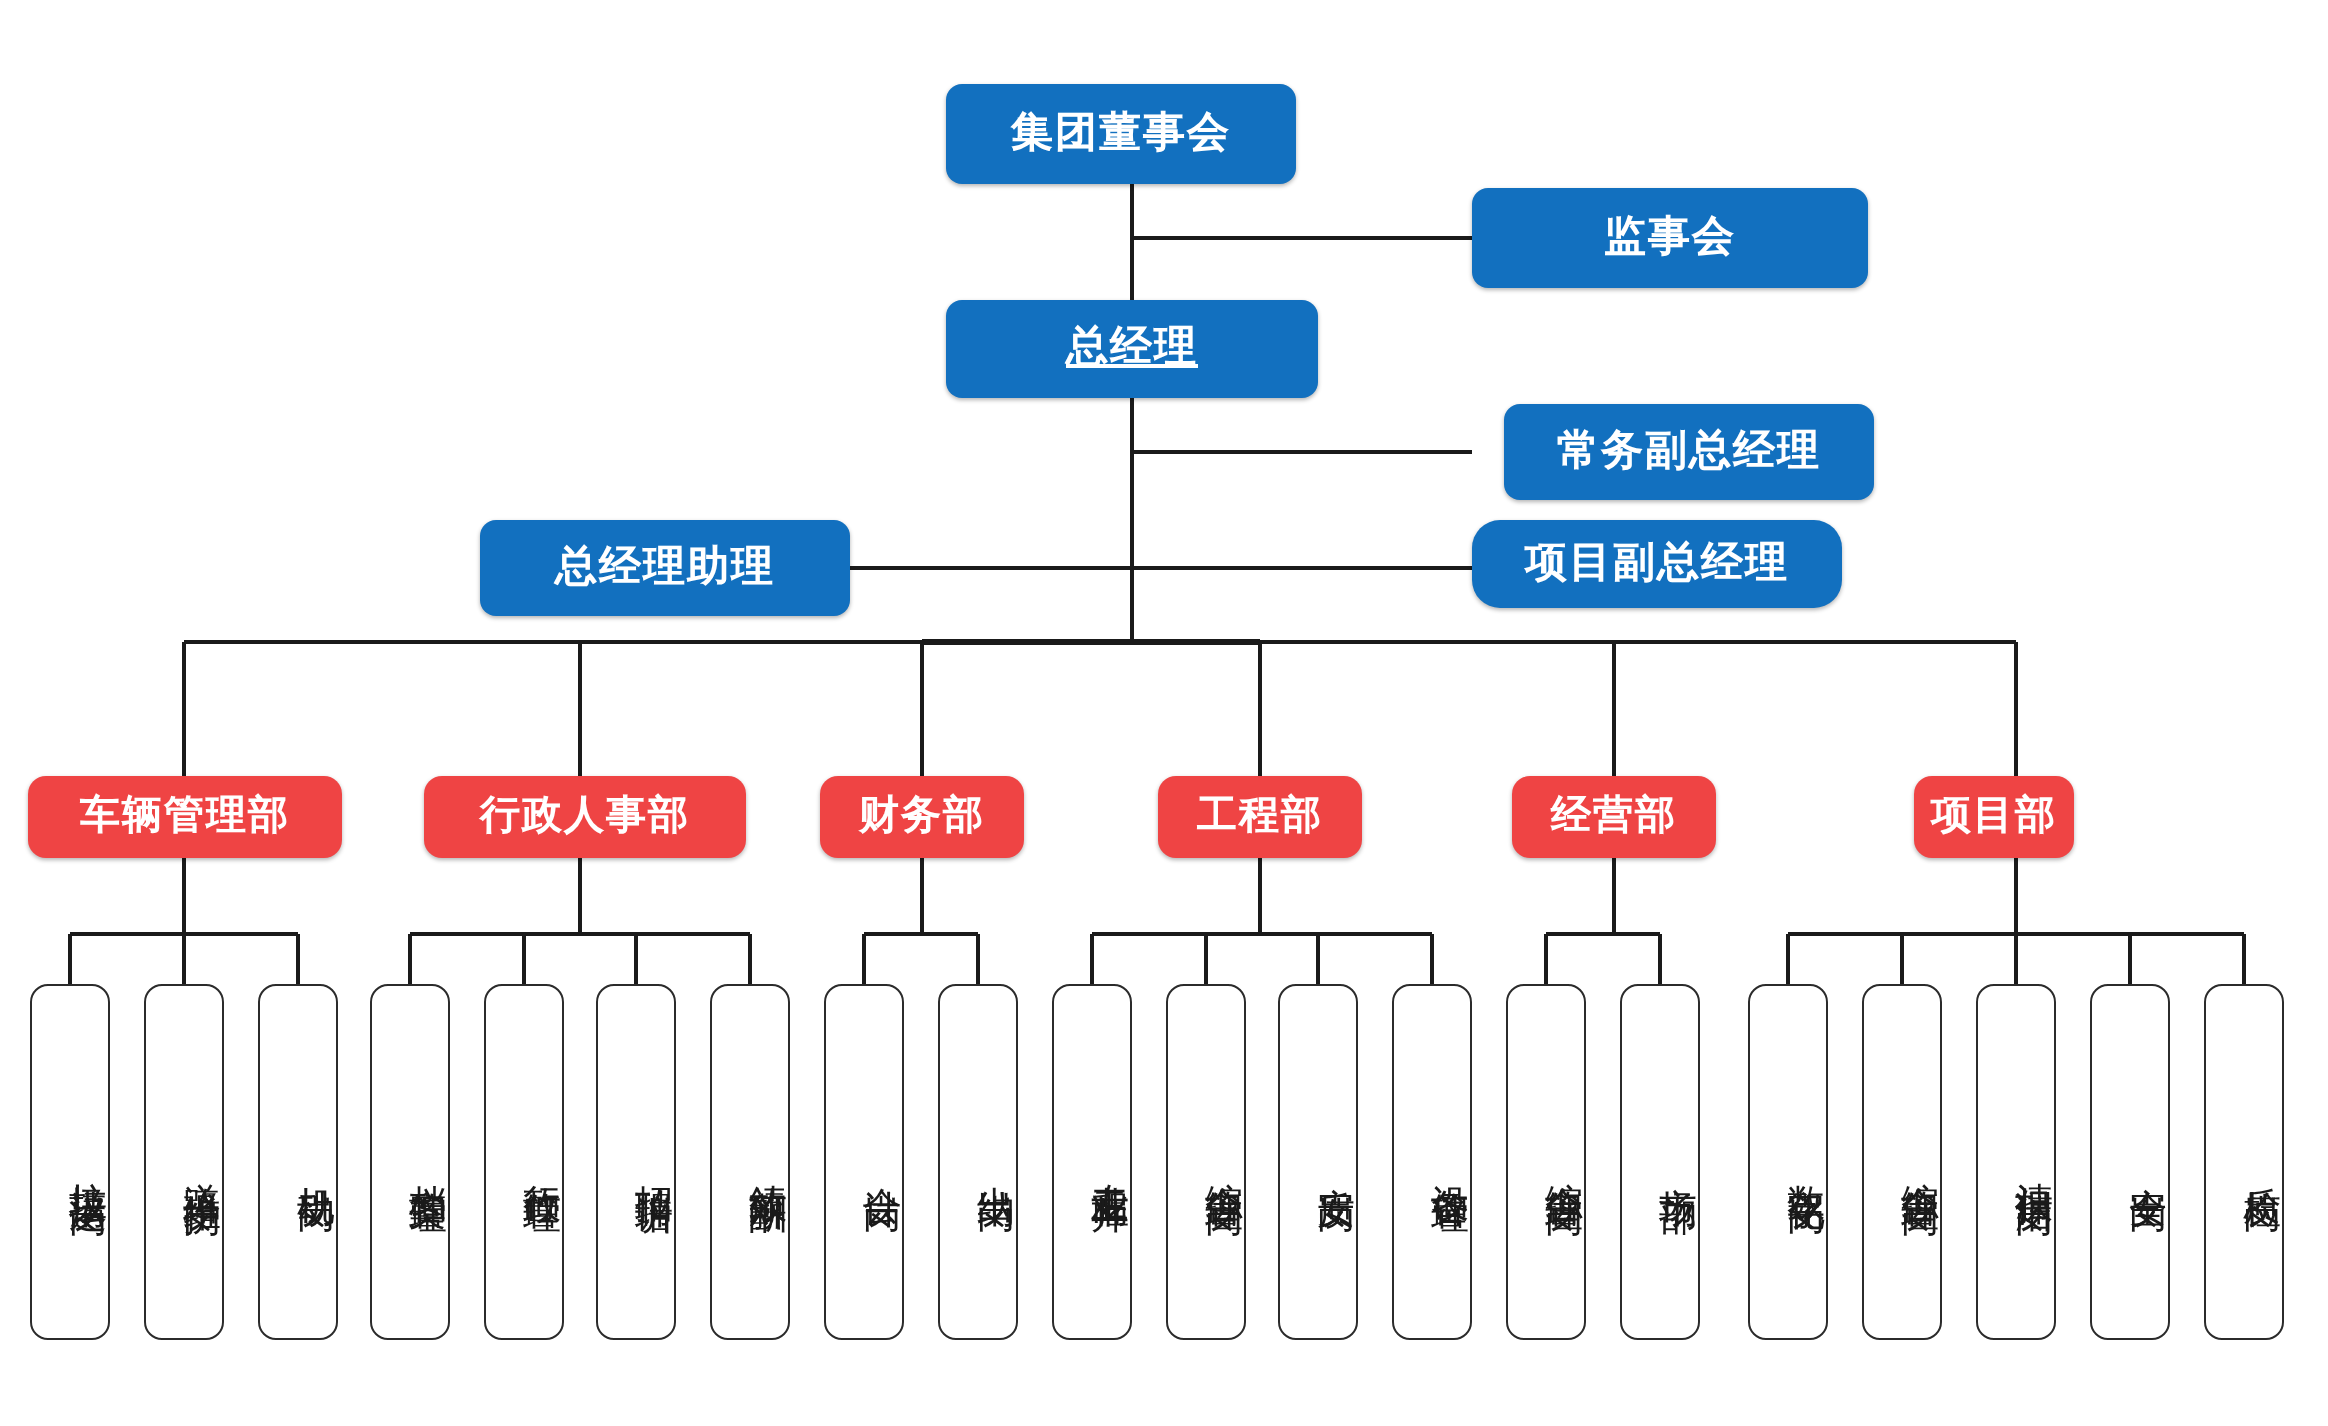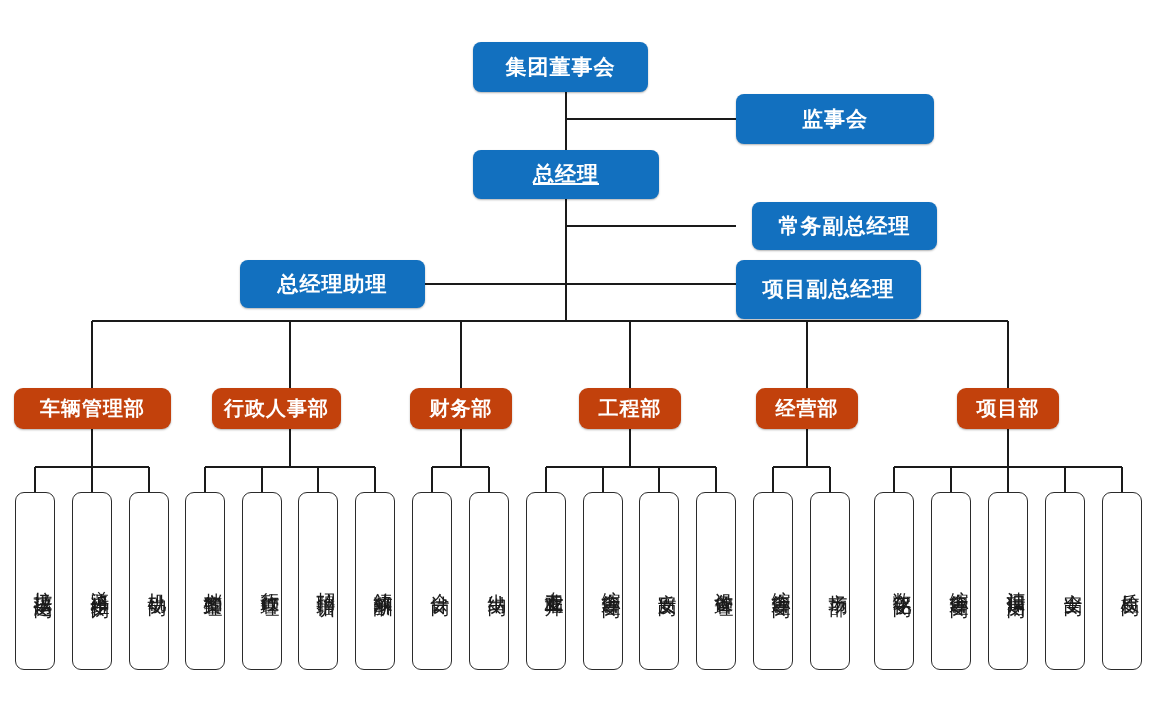--- a/index.html
+++ b/index.html
@@ -27,21 +27,21 @@
   .blue{
     background:#1270bf;
     color:#ffffff;
     border-radius:8px;
     font-size:21px;
     font-weight:bold;
     letter-spacing:1px;
     box-shadow:0 1px 2px rgba(0,0,0,0.30);
   }
   .orange{
-    background:#c2410c;
+    background:#ef4444;
     color:#ffffff;
     border-radius:9px;
     font-size:20px;
     font-weight:bold;
     letter-spacing:1px;
     box-shadow:0 1px 2px rgba(0,0,0,0.30);
   }
   .post{
     background:#ffffff;
     color:#1a1a1a;
@@ -130,35 +130,35 @@
   </svg>
 
   <div class="node blue" style="left:473px;top:42px;width:175px;height:50px;">集团董事会</div>
 
   <div class="node blue" style="left:736px;top:94px;width:198px;height:50px;">监事会</div>
 
   <div class="node blue" style="left:473px;top:150px;width:186px;height:49px;text-decoration:underline;">总经理</div>
 
   <div class="node blue" style="left:736px;top:202px;width:185px;height:48px;margin-left:16px;">常务副总经理</div>
 
-  <div class="node blue" style="left:736px;top:260px;width:185px;height:59px;">项目副总经理</div>
+  <div class="node blue" style="left:736px;top:260px;width:185px;height:44px;border-radius:14px;">项目副总经理</div>
 
   <div class="node blue" style="left:240px;top:260px;width:185px;height:48px;">总经理助理</div>
 
   <div class="node orange" style="left:14px;top:388px;width:157px;height:41px;">车辆管理部</div>
 
-  <div class="node orange" style="left:212px;top:388px;width:129px;height:41px;">行政人事部</div>
+  <div class="node orange" style="left:212px;top:388px;width:161px;height:41px;">行政人事部</div>
 
   <div class="node orange" style="left:410px;top:388px;width:102px;height:41px;">财务部</div>
 
   <div class="node orange" style="left:579px;top:388px;width:102px;height:41px;font-family:Liberation Serif, serif;">工程部</div>
 
   <div class="node orange" style="left:756px;top:388px;width:102px;height:41px;font-family:Liberation Serif, serif;">经营部</div>
 
-  <div class="node orange" style="left:957px;top:388px;width:102px;height:41px;">项目部</div>
+  <div class="node orange" style="left:957px;top:388px;width:80px;height:41px;">项目部</div>
 
   <div class="node post" style="left:15px;top:492px;width:40px;height:178px;">垃圾清运岗</div>
   <div class="node post" style="left:72px;top:492px;width:40px;height:178px;">道路维护岗</div>
   <div class="node post" style="left:129px;top:492px;width:40px;height:178px;">机动岗</div>
 
   <div class="node post" style="left:185px;top:492px;width:40px;height:178px;">档案管理</div>
   <div class="node post" style="left:242px;top:492px;width:40px;height:178px;">行政管理</div>
   <div class="node post" style="left:298px;top:492px;width:40px;height:178px;">招聘培训</div>
   <div class="node post" style="left:355px;top:492px;width:40px;height:178px;">绩效薪酬</div>
 

